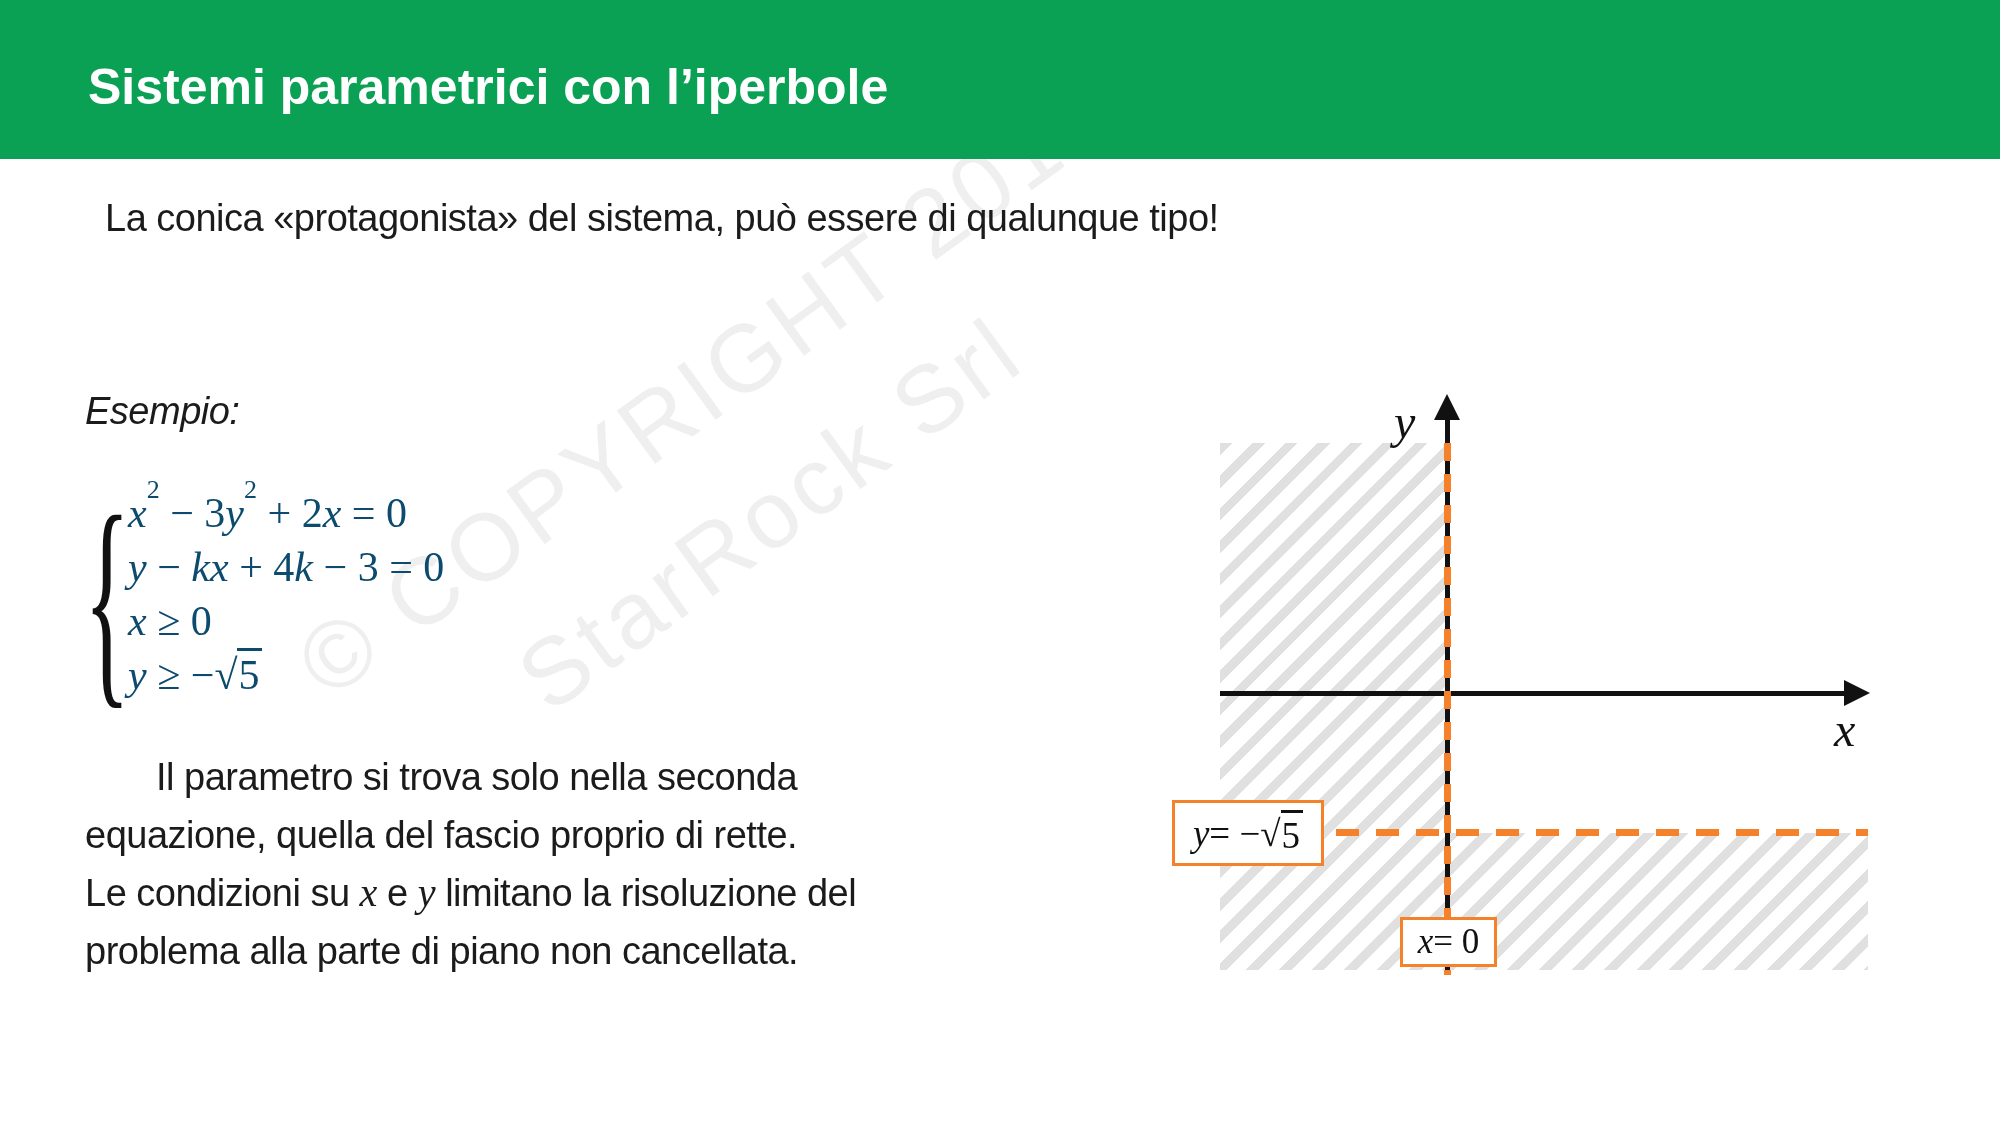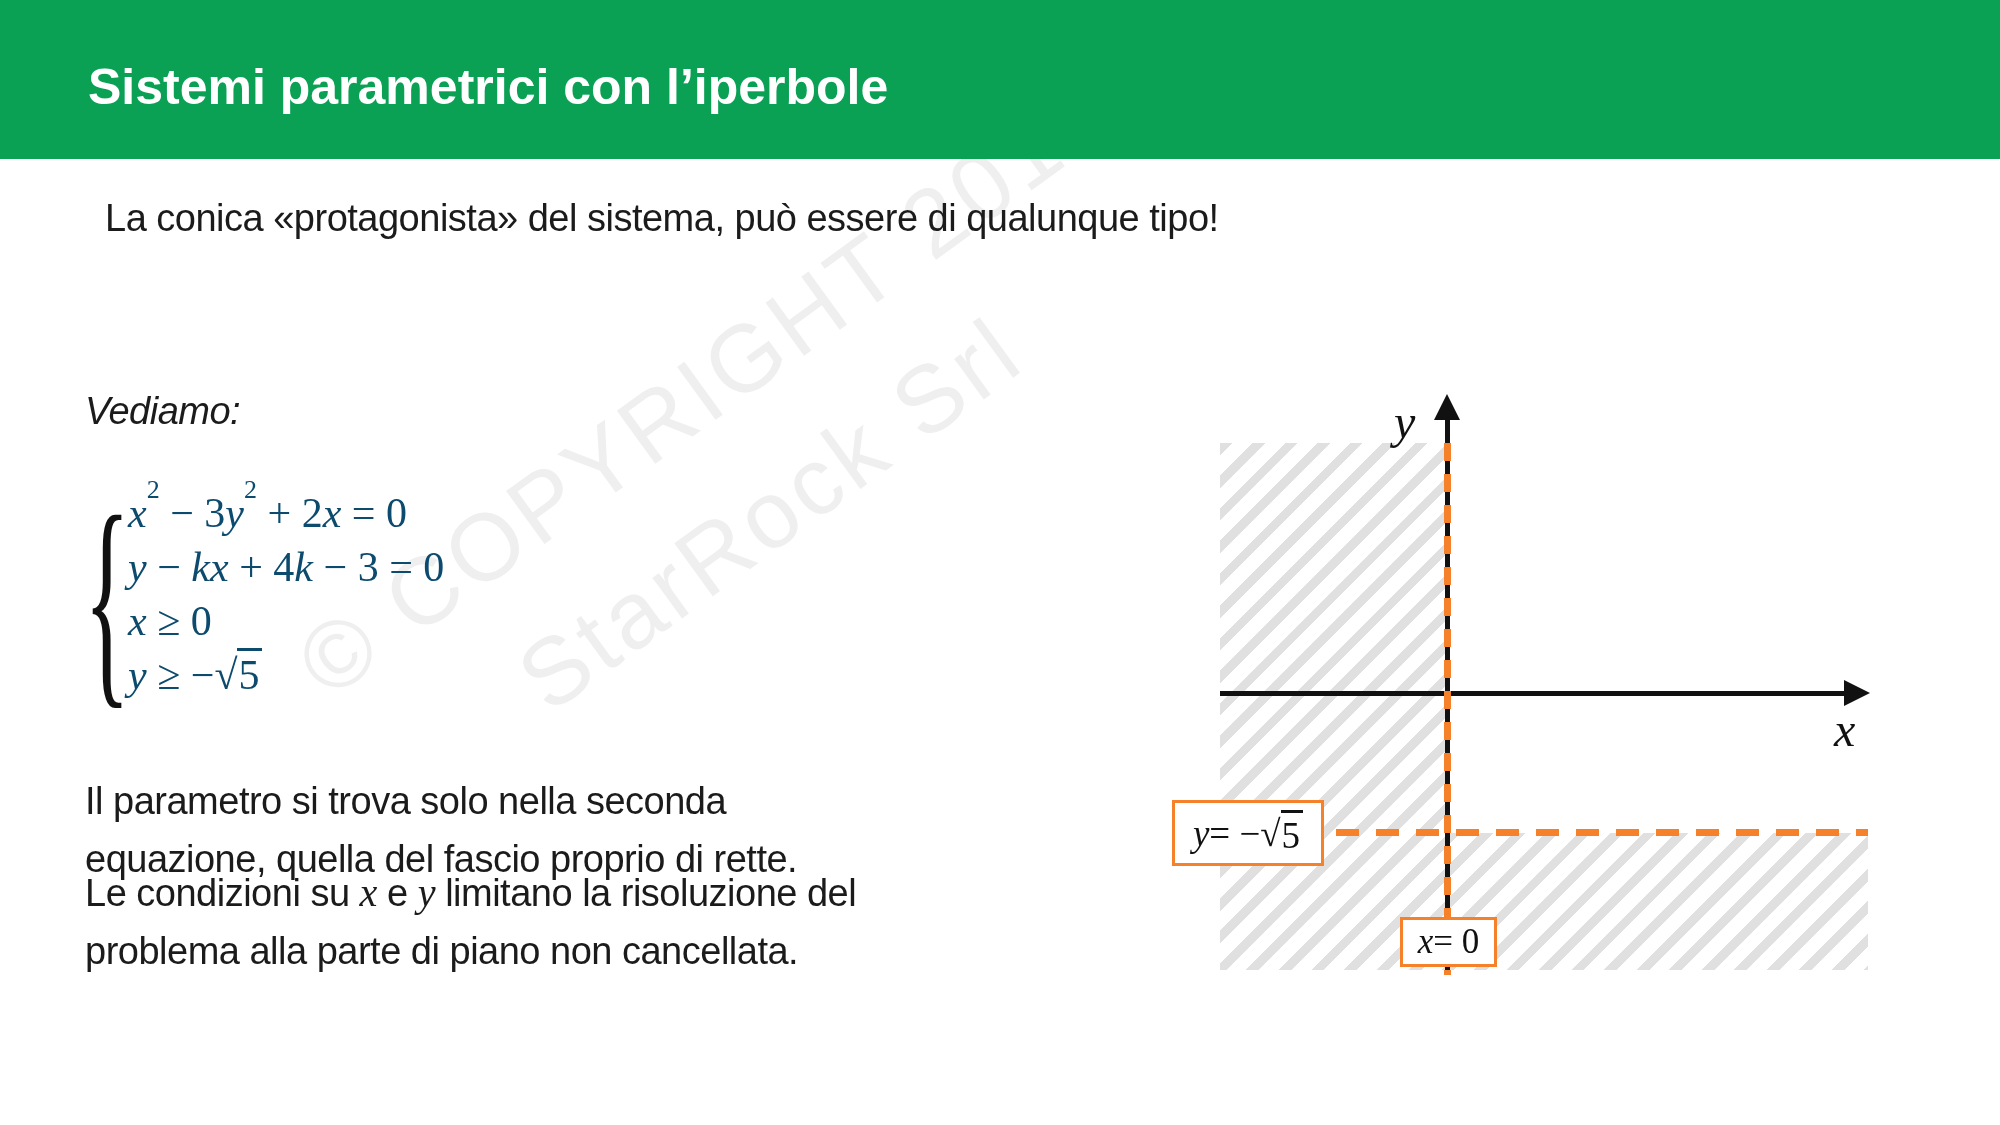--- a/index.html
+++ b/index.html
@@ -45,21 +45,21 @@
 
   
   .bodytext{
     position:absolute;left:85px;z-index:1;
     font-size:38px;line-height:53px;letter-spacing:-0.5px;
     font-weight:400;color:var(--text);
   }
   .tline{display:block;}
   .intro{top:192px;margin-left:20px;}
   .esempio{top:385px;font-style:italic;}
-  .para2{top:772px;line-height:58px;}
+  .para2{top:748px;line-height:58px;text-align:right;}
   .para3{top:864px;line-height:58px;}
   .mvar{font-family:"Liberation Serif",serif;font-style:italic;font-size:1.06em;}
 
   
   .system{position:absolute;left:84px;top:486px;z-index:1;}
   .brace{
     position:absolute;left:0;top:4px;
     font-family:"Liberation Serif",serif;font-size:120px;line-height:112px;
     font-weight:400;color:#111;
     transform:scale(0.8,1.95);transform-origin:top left;
@@ -135,21 +135,21 @@
   </div>
 
   <header class="titlebar">
     <h1 class="title">Sistemi parametrici con l’iperbole</h1>
   </header>
 
   <p class="bodytext intro">
     <span class="tline">La conica «protagonista» del sistema, può essere di qualunque tipo!</span>
   </p>
 
-  <p class="bodytext esempio">Vediamo:</p>
+  <p class="bodytext esempio">Esempio:</p>
 
   <div class="system">
     <span class="brace">{</span>
     <div class="eqs">
       <div class="eq"><i>x</i><sup>2</sup><span> − 3</span><i>y</i><sup>2</sup><span> + 2</span><i>x</i><span> = 0</span></div>
       <div class="eq"><i>y</i><span> − </span><i>kx</i><span> + 4</span><i>k</i><span> − 3 = 0</span></div>
       <div class="eq"><i>x</i><span> ≥ 0</span></div>
       <div class="eq"><i>y</i><span> ≥ −</span><span class="sqrt">√</span><span class="rad">5</span></div>
     </div>
   </div>

